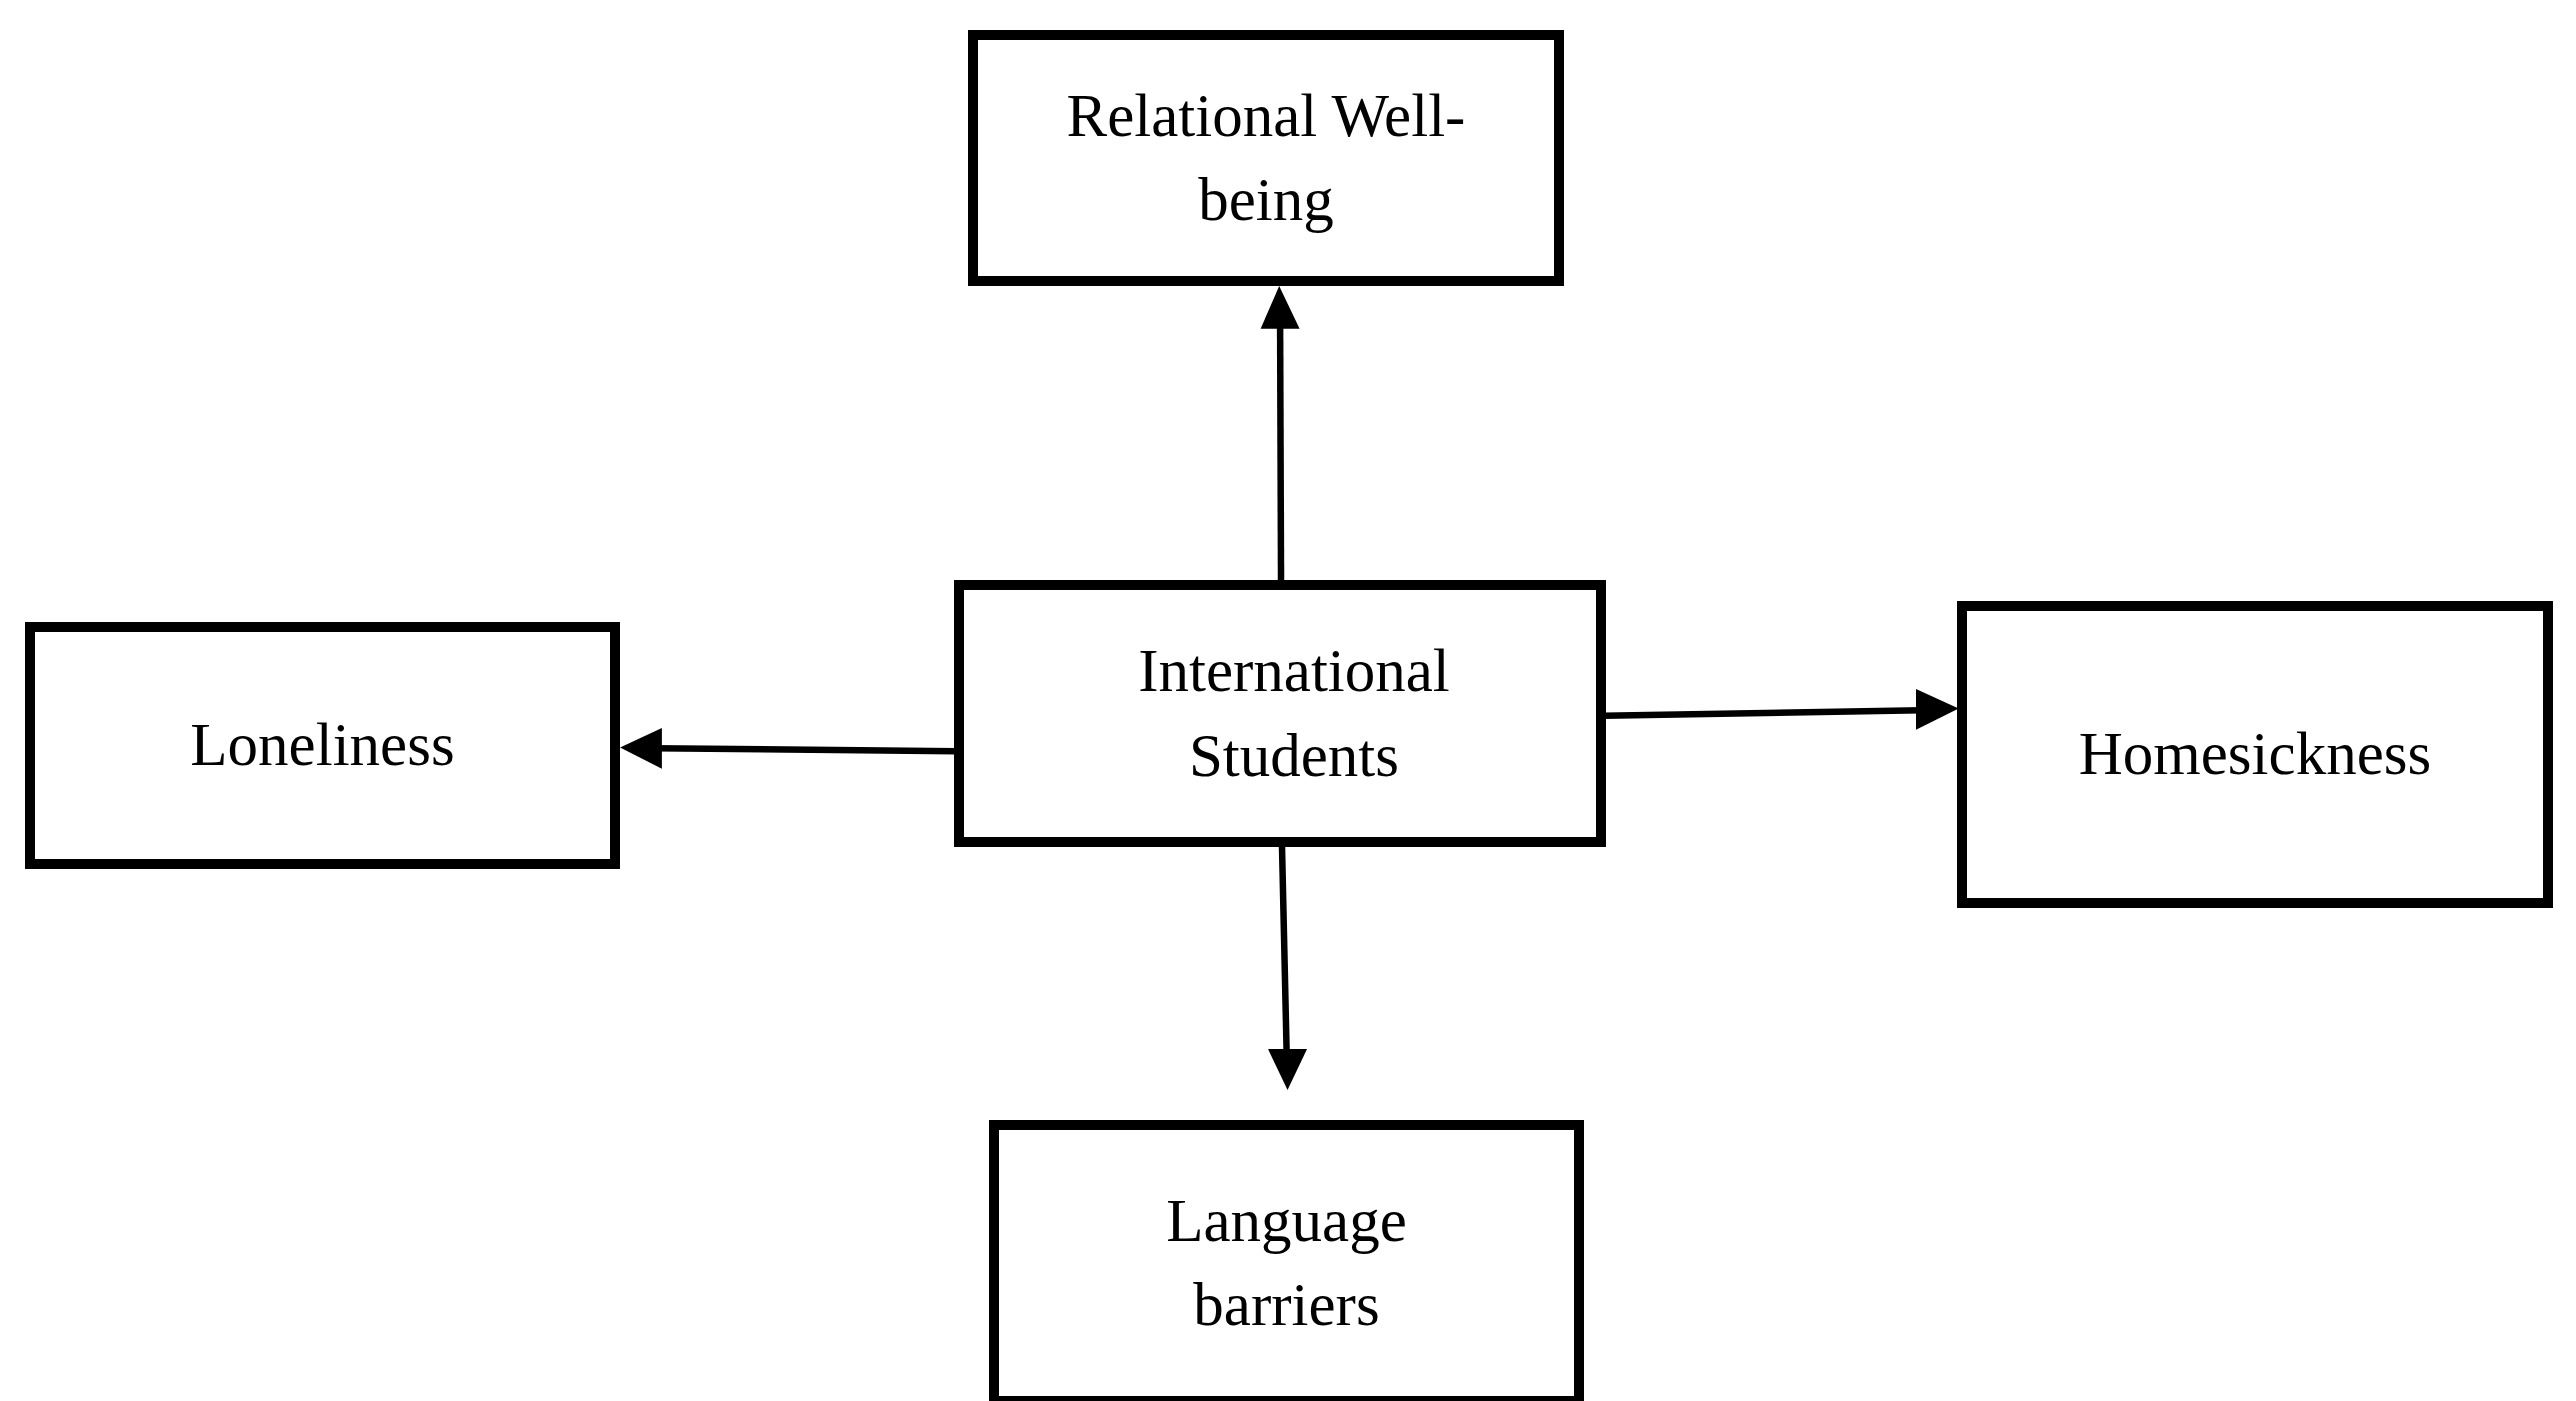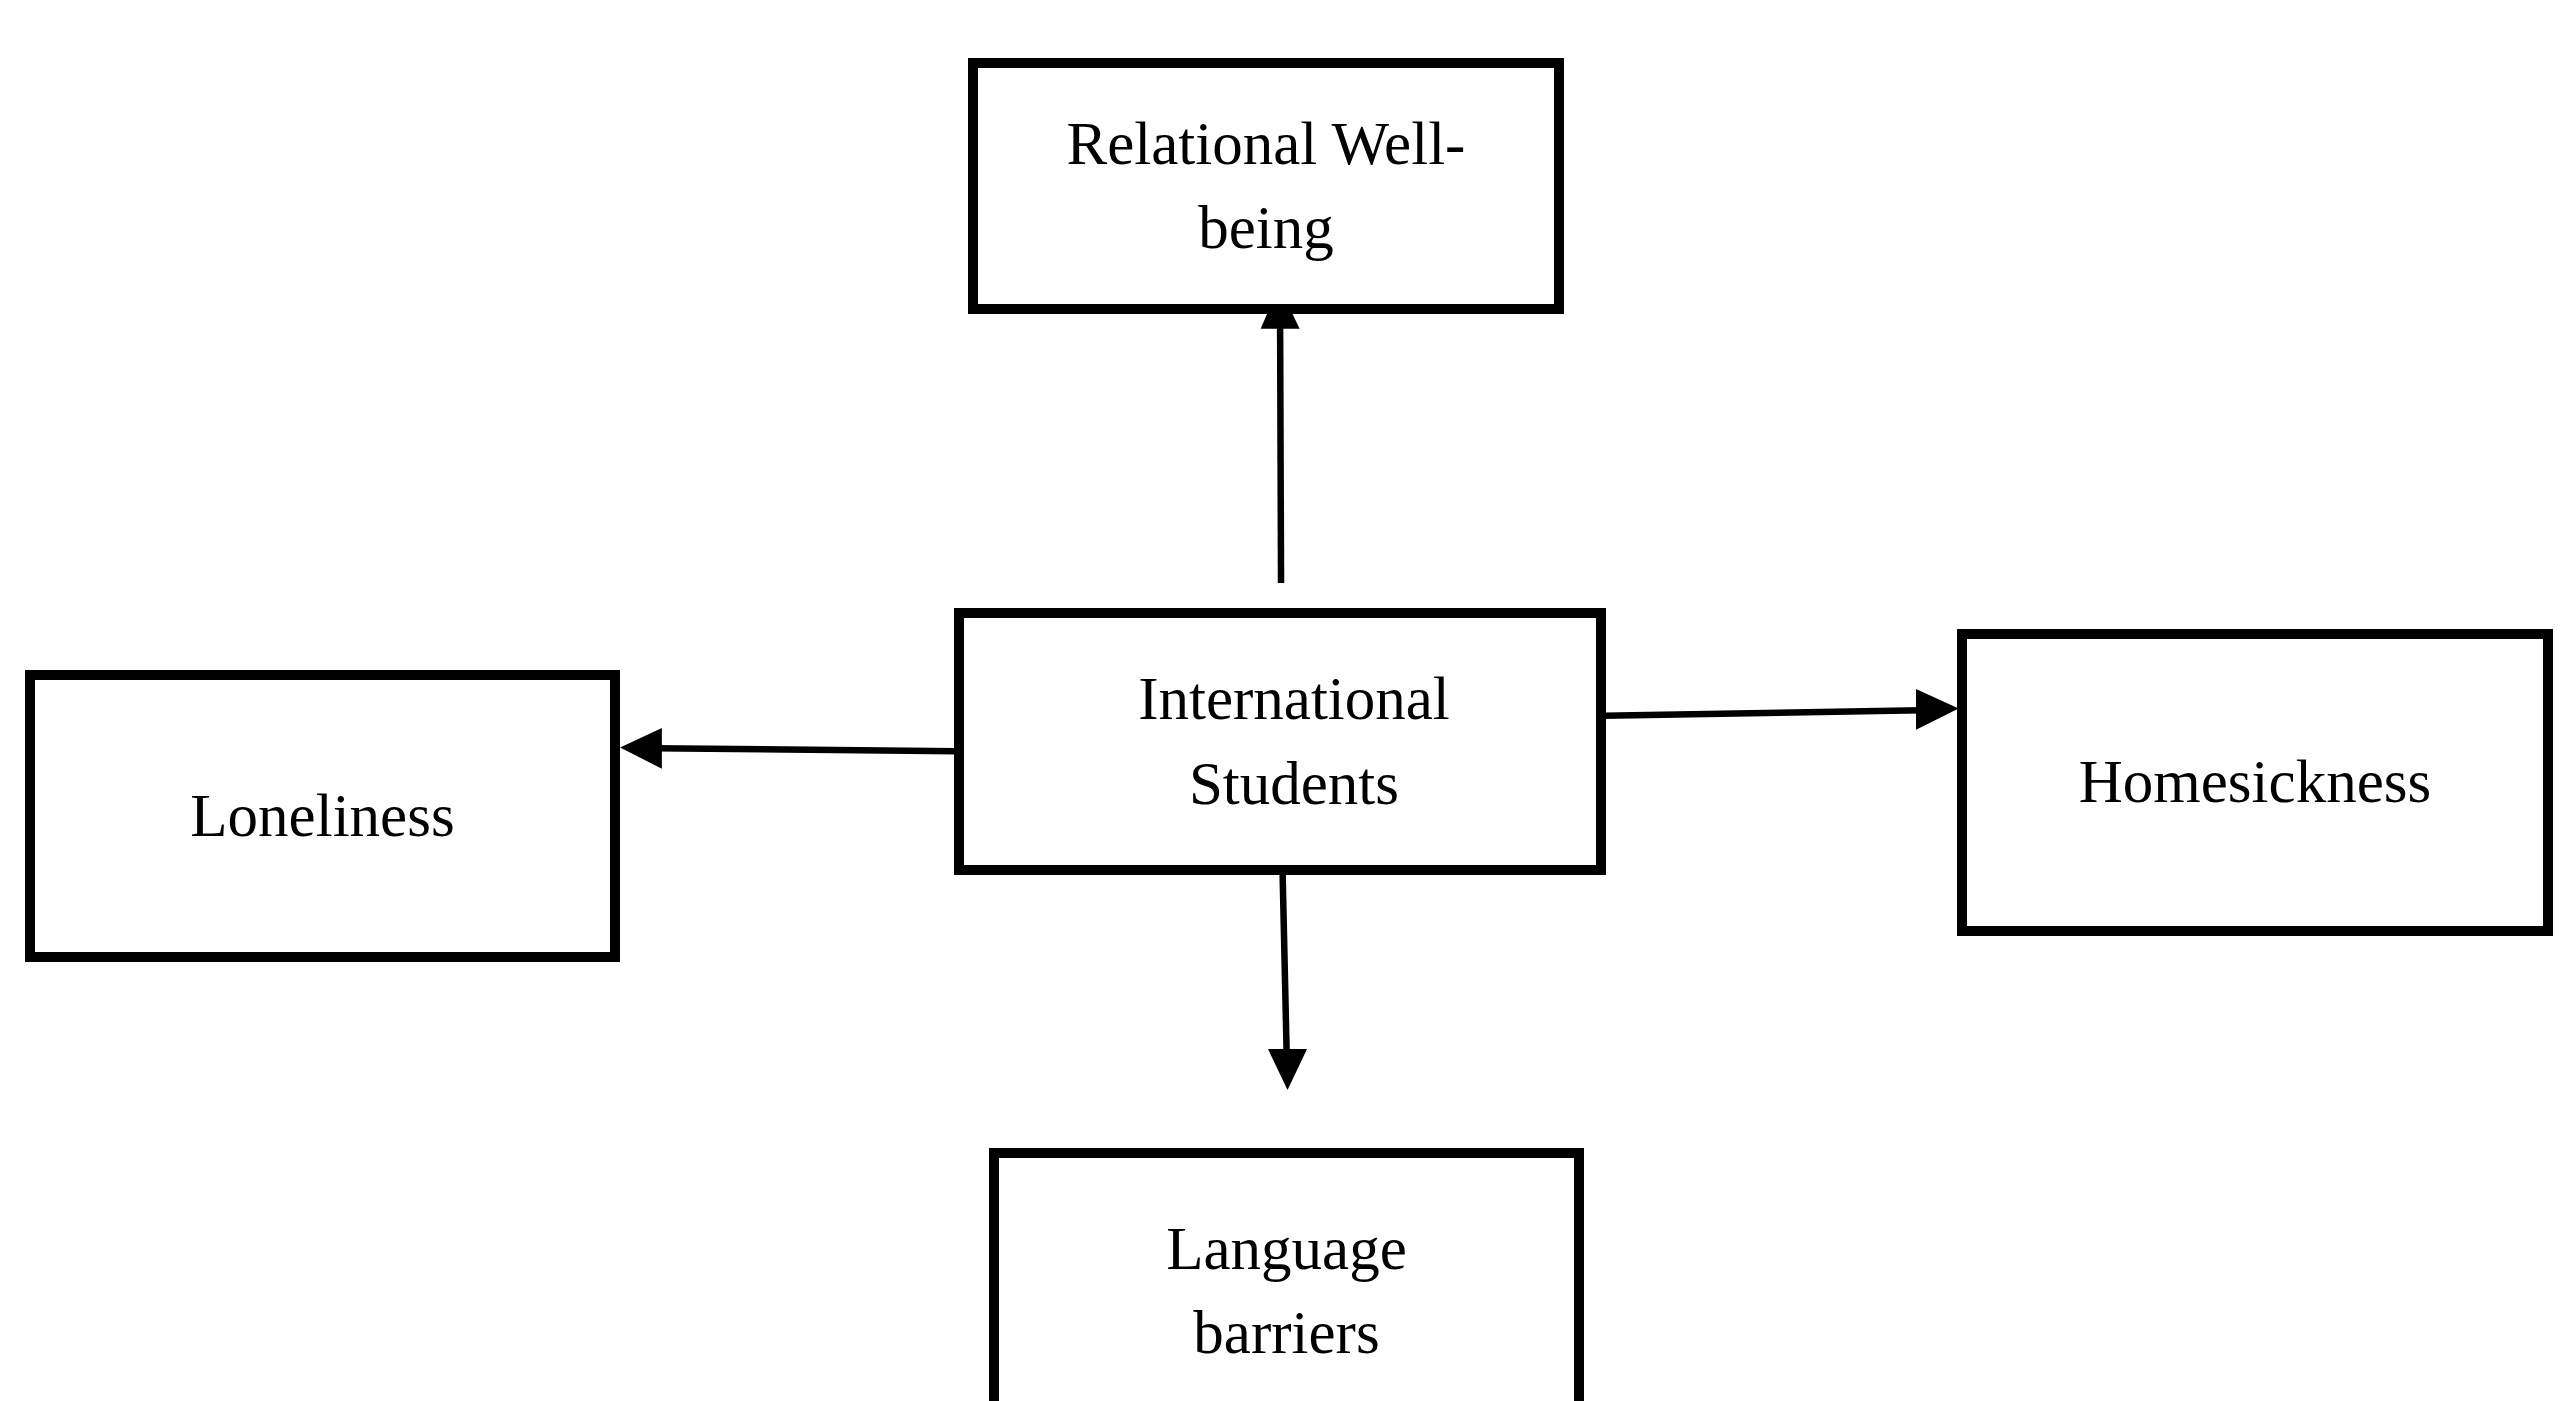--- a/index.html
+++ b/index.html
@@ -21,25 +21,24 @@
     background: #ffffff;
     display: flex;
     align-items: center;
     justify-content: center;
     text-align: center;
     font-family: "Liberation Serif", "DejaVu Serif", serif;
     font-size: 61px;
     line-height: 1.38;
     color: #000000;
     white-space: pre-line;
-    margin-top: 28px;
   }
   .node-top    { left: 968px; top: 30px;   width: 596px; height: 256px; }
   .node-center { left: 954px; top: 580px;  width: 652px; height: 267px; padding-left: 28px; }
-  .node-left   { left: 25px;   top: 642px;  width: 595px; height: 292px; }
+  .node-left   { left: 25px;   top: 622px;  width: 595px; height: 247px; }
   .node-right  { left: 1957px; top: 601px;  width: 596px; height: 307px; }
   .node-bottom { left: 989px; top: 1120px; width: 595px; height: 286px; }
   .arrows-layer {
     position: absolute;
     left: 0;
     top: 0;
     width: 2576px;
     height: 1402px;
     pointer-events: none;
   }

